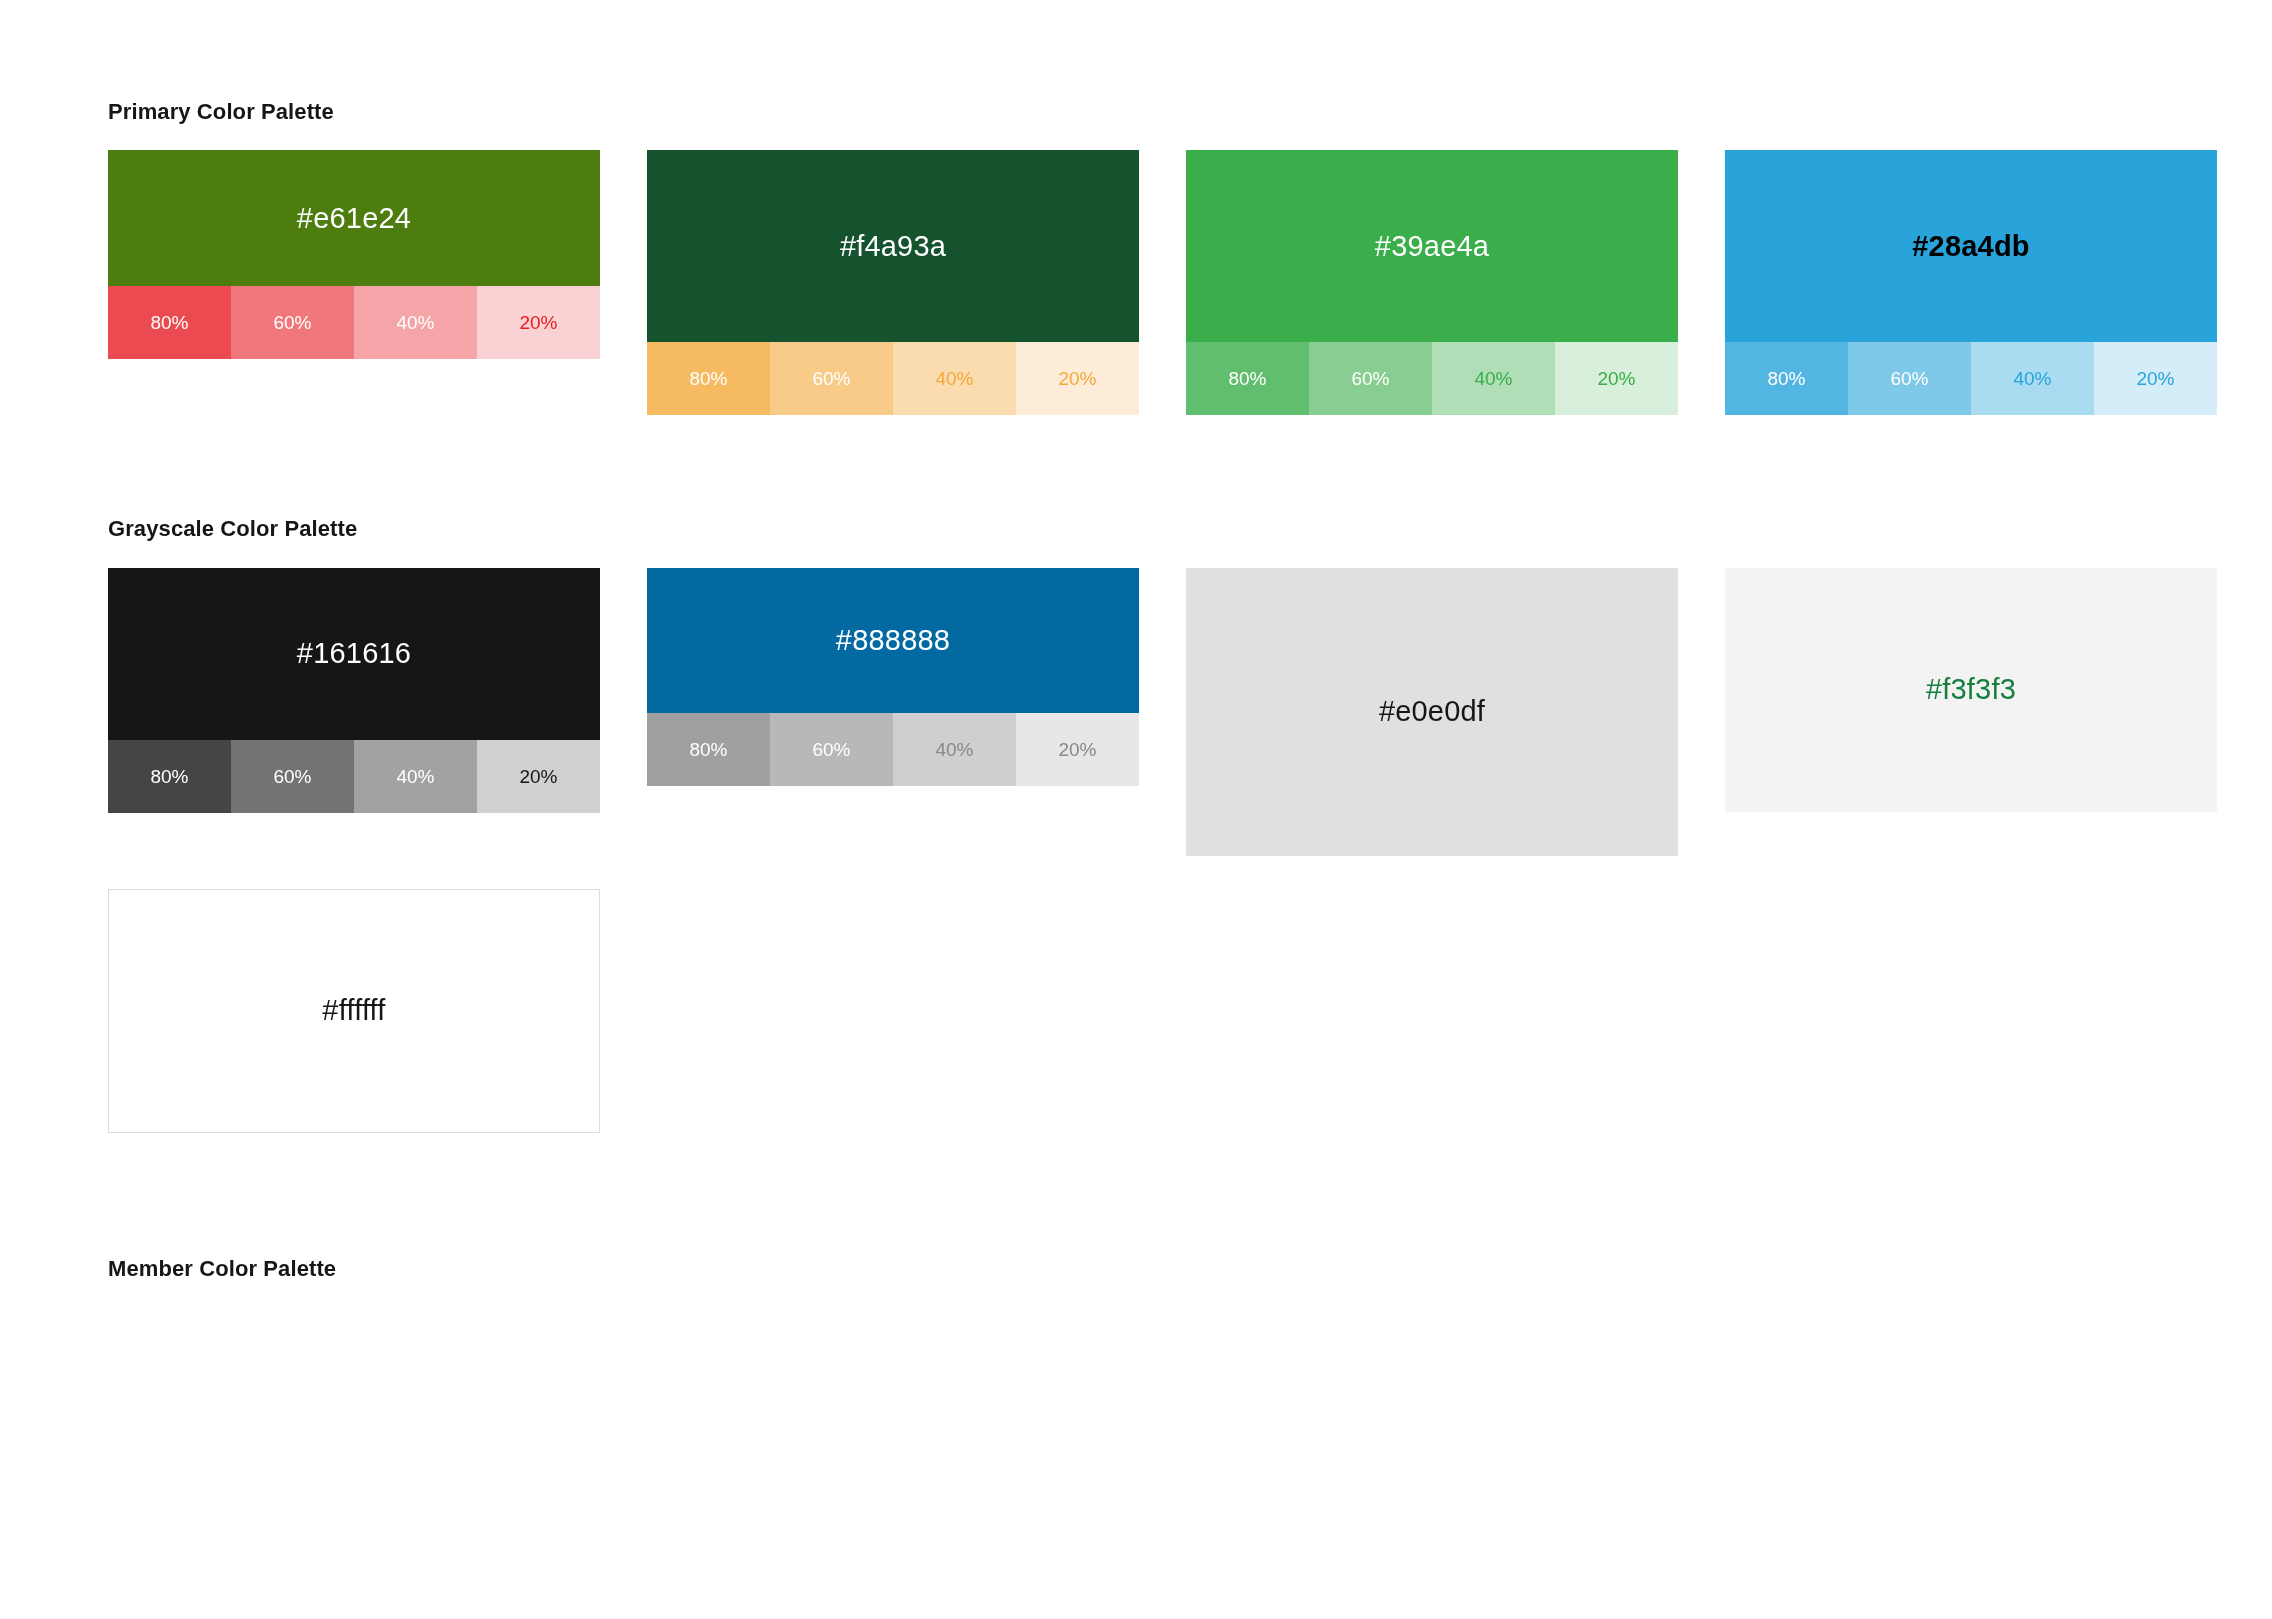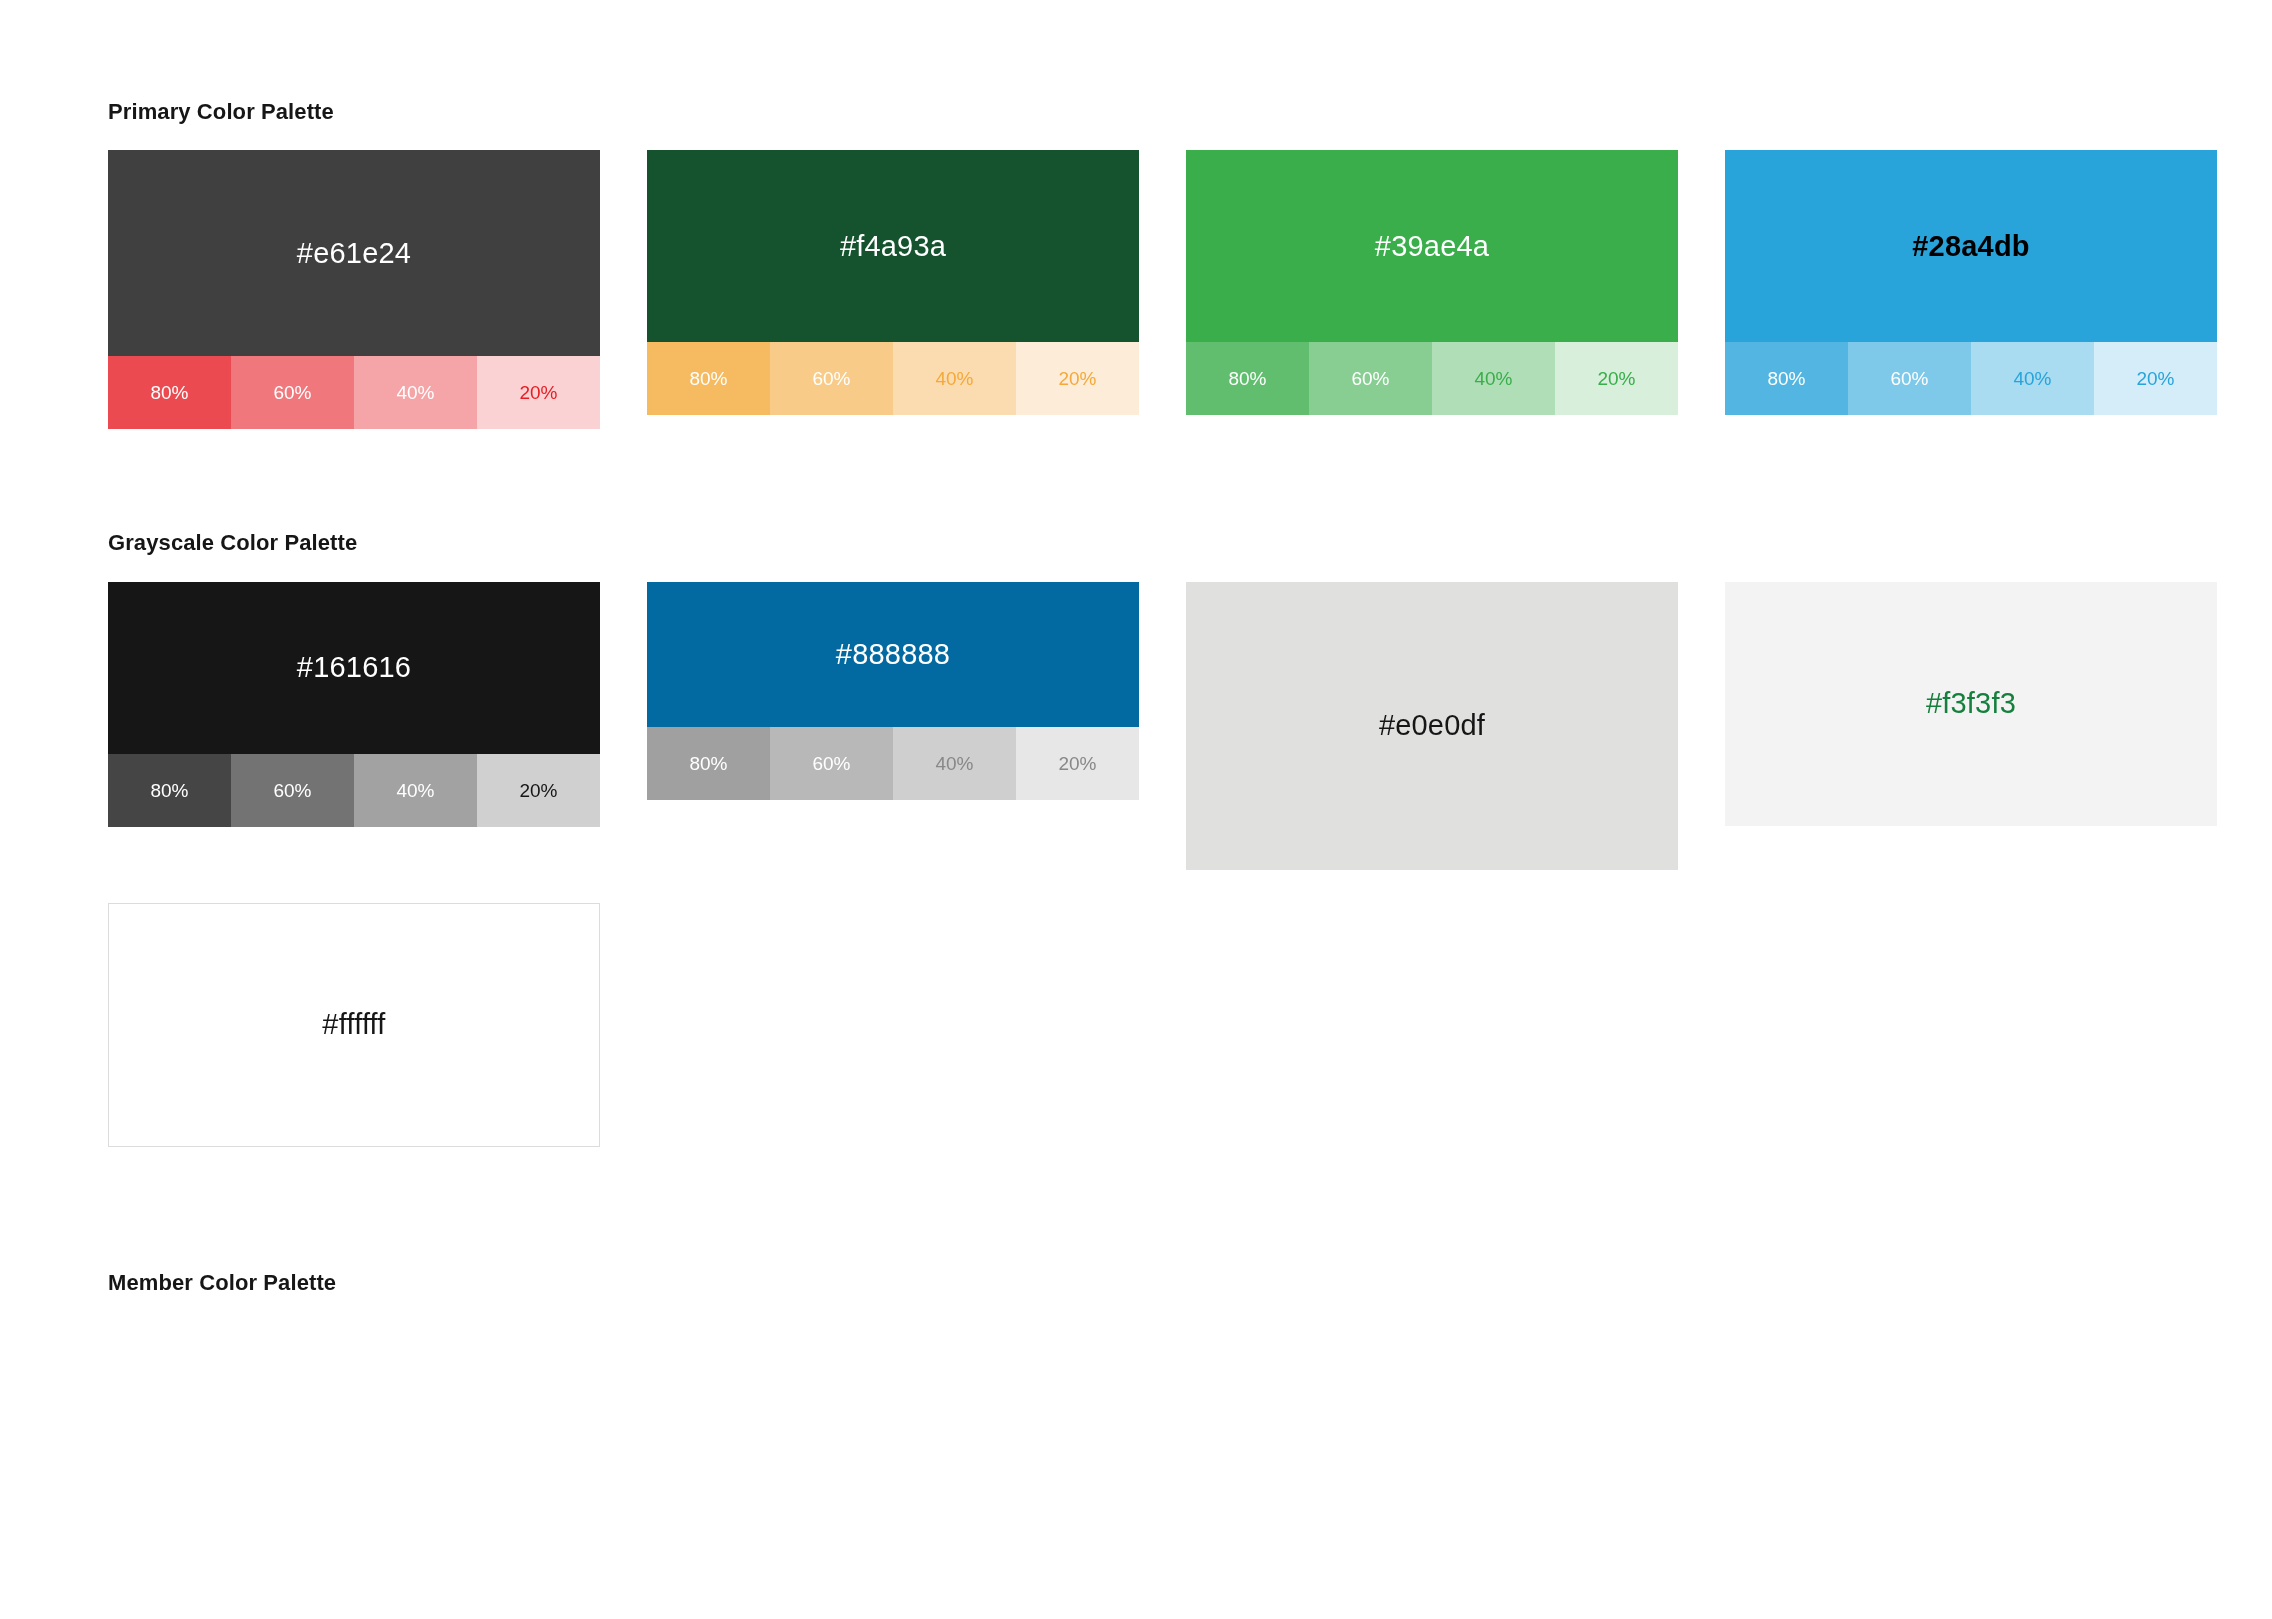--- a/index.html
+++ b/index.html
@@ -83,21 +83,21 @@
 
 <div class="page">
 
   <div class="top-pad"></div>
 
   <div class="section">
     <h2 class="section-title">Primary Color Palette</h2>
     <div class="gap-title-to-row"></div>
     <div class="row" id="row-primary">
         <div class="swatch">
-          <div class="main-block" style="background: #404040; height: 206px;">
+          <div class="main-block" style="background: #4d7c0f; height: 136px;">
             <span class="hex-label" style="color: rgb(255, 255, 255);">#e61e24</span>
           </div>
           <div class="tints">
             <div class="tint" style="background: rgb(235, 75, 80);">
               <span class="tint-label" style="color: rgb(255, 255, 255);">80%</span>
             </div>
             <div class="tint" style="background: rgb(240, 120, 124);">
               <span class="tint-label" style="color: rgb(255, 255, 255);">60%</span>
             </div>
             <div class="tint" style="background: rgb(245, 165, 167);">

